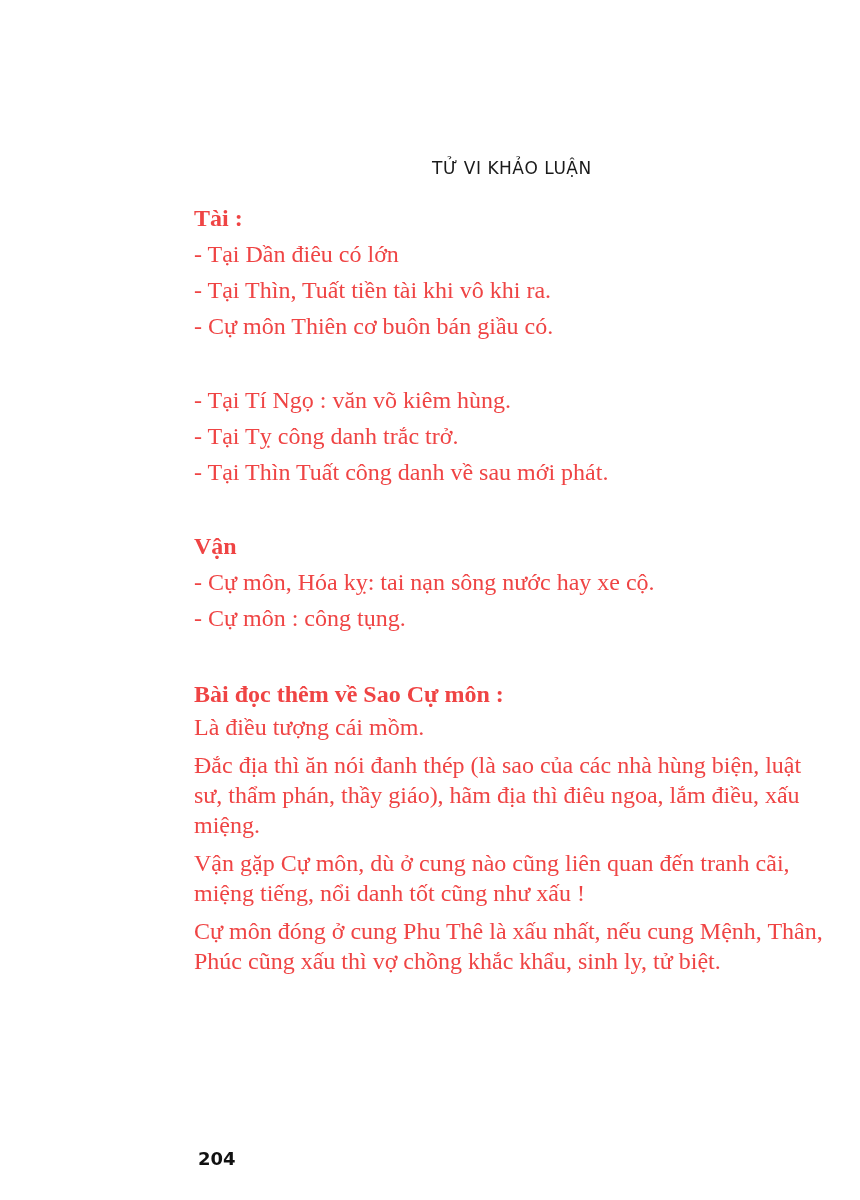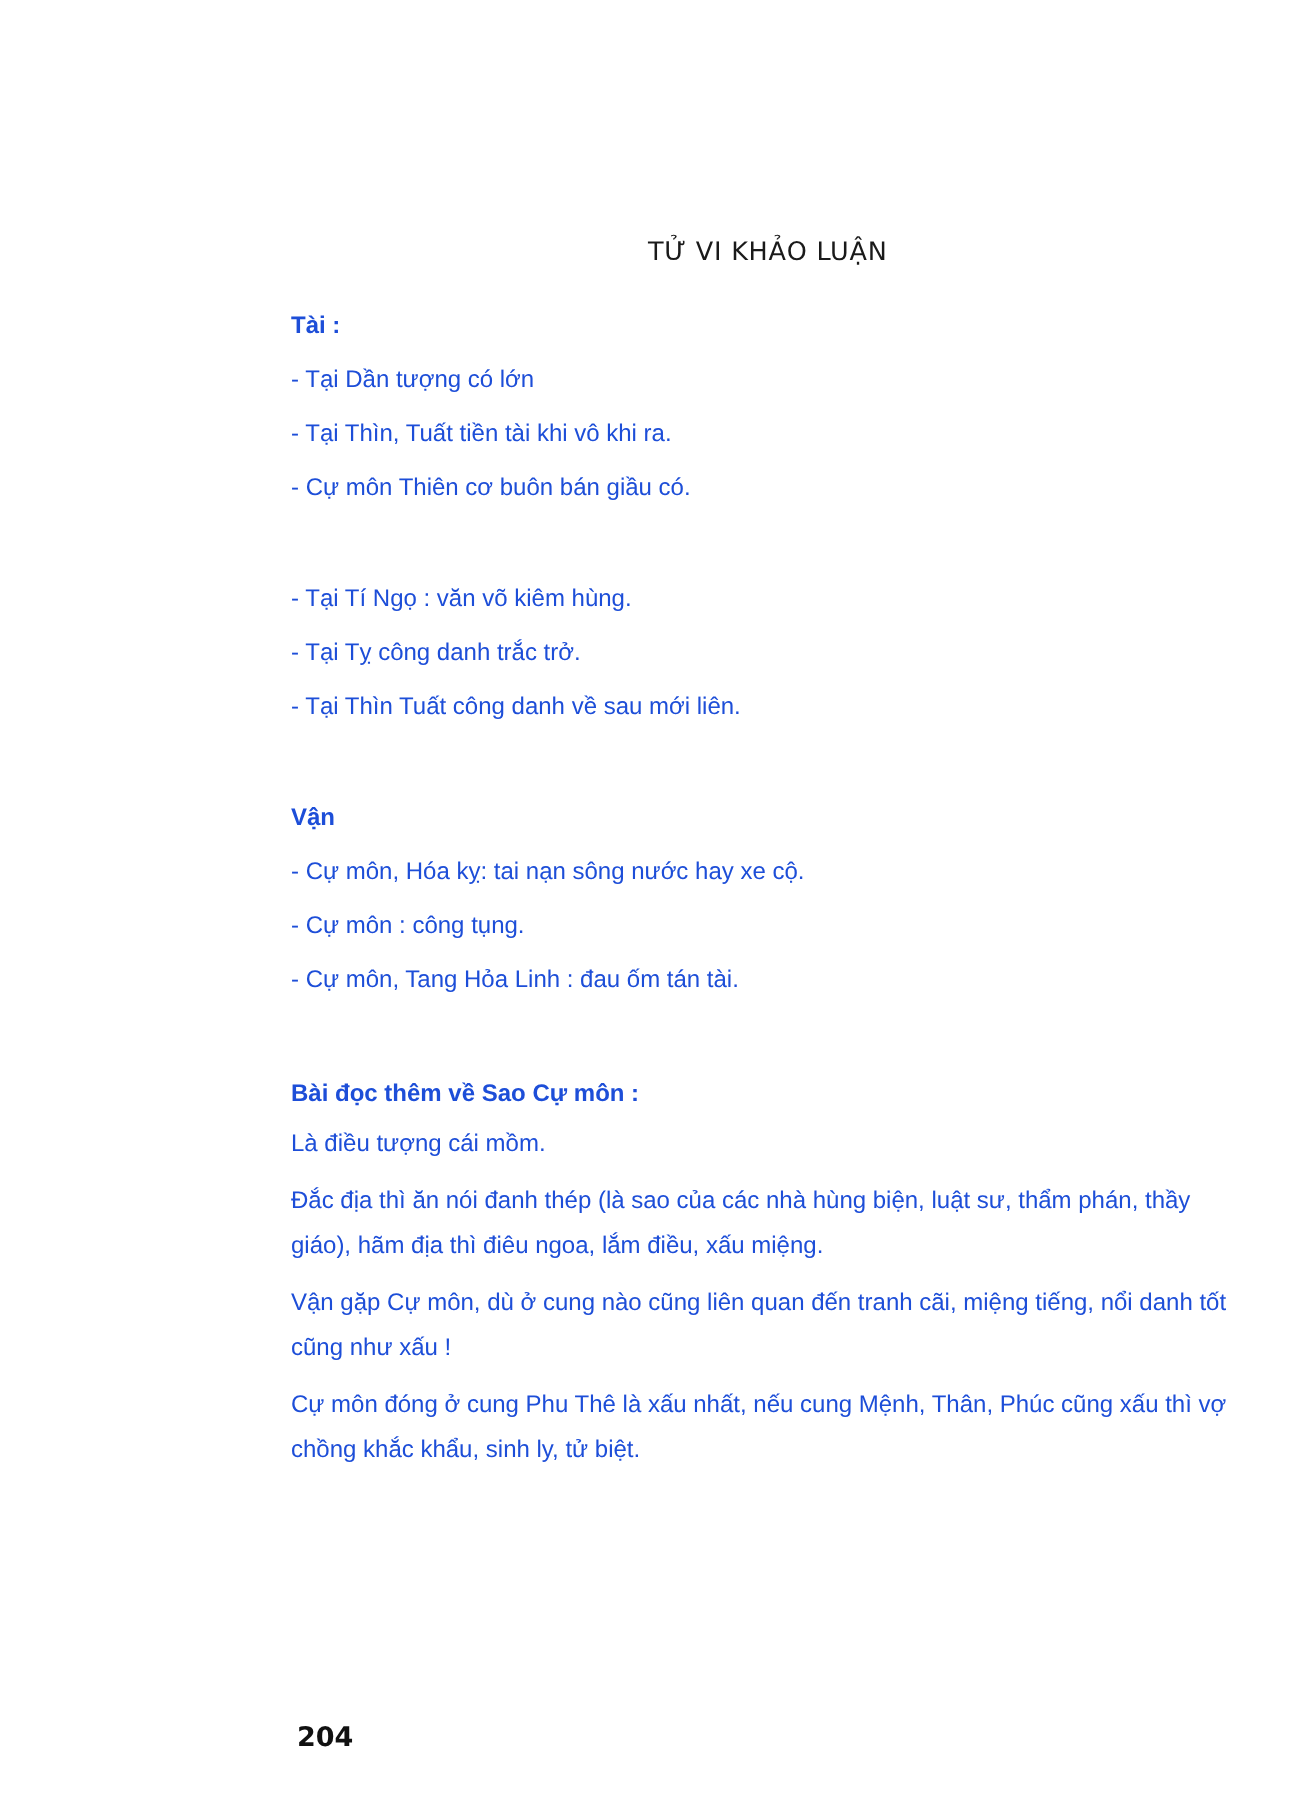--- a/index.html
+++ b/index.html
@@ -4,57 +4,56 @@
 <style>
   html, body { margin: 0; padding: 0; background: #ffffff; }
   body { width: 860px; height: 1200px; position: relative; overflow: hidden; color: #111; }
   .page { position: absolute; left: 0; top: 0; width: 860px; height: 1200px; background: #fff; margin-left: 44px; }
   .running-head {
     position: absolute; left: 388px; top: 158px;
     font-family: "DejaVu Sans", sans-serif; font-size: 17px; letter-spacing: 0.5px; color: #1a1a1a;
   }
   .body-text {
     position: absolute; left: 150px; top: 200px; width: 640px;
-    font-family: Liberation Sans, sans-serif; font-size: 16px; color: #1d4ed8;
+    font-family: Liberation Serif, serif; font-size: 24px; color: #ef4444;
   }
   .heading { font-weight: bold; margin: 0; height: 36px; line-height: 36px; }
   .line { margin: 0; height: 36px; line-height: 36px; white-space: nowrap; }
   .para { margin: 0 0 8px 0; line-height: 30px; }
   .gap { height: 38px; }
   .gap2 { height: 40px; }
   .page-number {
     position: absolute; left: 154px; top: 1148px;
     font-family: "DejaVu Sans", sans-serif; font-weight: bold; font-size: 18px; color: #111;
   }
 </style>
 </head>
 <body>
 
 <div class="page">
   <div class="running-head">TỬ VI KHẢO LUẬN</div>
 
   <div class="body-text">
     <div>
       <p class="heading">Tài :</p>
-      <p class="line">- Tại Dần tượng có lớn</p>
+      <p class="line">- Tại Dần điêu có lớn</p>
       <p class="line">- Tại Thìn, Tuất tiền tài khi vô khi ra.</p>
       <p class="line">- Cự môn Thiên cơ buôn bán giầu có.</p>
     </div>
     <div class="gap"></div>
     <div>
       <p class="line">- Tại Tí Ngọ : văn võ kiêm hùng.</p>
       <p class="line">- Tại Tỵ công danh trắc trở.</p>
-      <p class="line">- Tại Thìn Tuất công danh về sau mới liên.</p>
+      <p class="line">- Tại Thìn Tuất công danh về sau mới phát.</p>
     </div>
     <div class="gap"></div>
     <div>
       <p class="heading">Vận</p>
       <p class="line">- Cự môn, Hóa kỵ: tai nạn sông nước hay xe cộ.</p>
       <p class="line">- Cự môn : công tụng.</p>
-      <p class="line">- Cự môn, Tang Hỏa Linh : đau ốm tán tài.</p>
     </div>
     <div class="gap2"></div>
     <div>
       <p class="heading">Bài đọc thêm về Sao Cự môn :</p>
       <p class="para">Là điều tượng cái mồm.</p>
       <p class="para">Đắc địa thì ăn nói đanh thép (là sao của các nhà hùng biện, luật sư, thẩm phán, thầy giáo), hãm địa thì điêu ngoa, lắm điều, xấu miệng.</p>
       <p class="para">Vận gặp Cự môn, dù ở cung nào cũng liên quan đến tranh cãi, miệng tiếng, nổi danh tốt cũng như xấu !</p>
       <p class="para">Cự môn đóng ở cung Phu Thê là xấu nhất, nếu cung Mệnh, Thân, Phúc cũng xấu thì vợ chồng khắc khẩu, sinh ly, tử biệt.</p>
     </div>
   </div>

